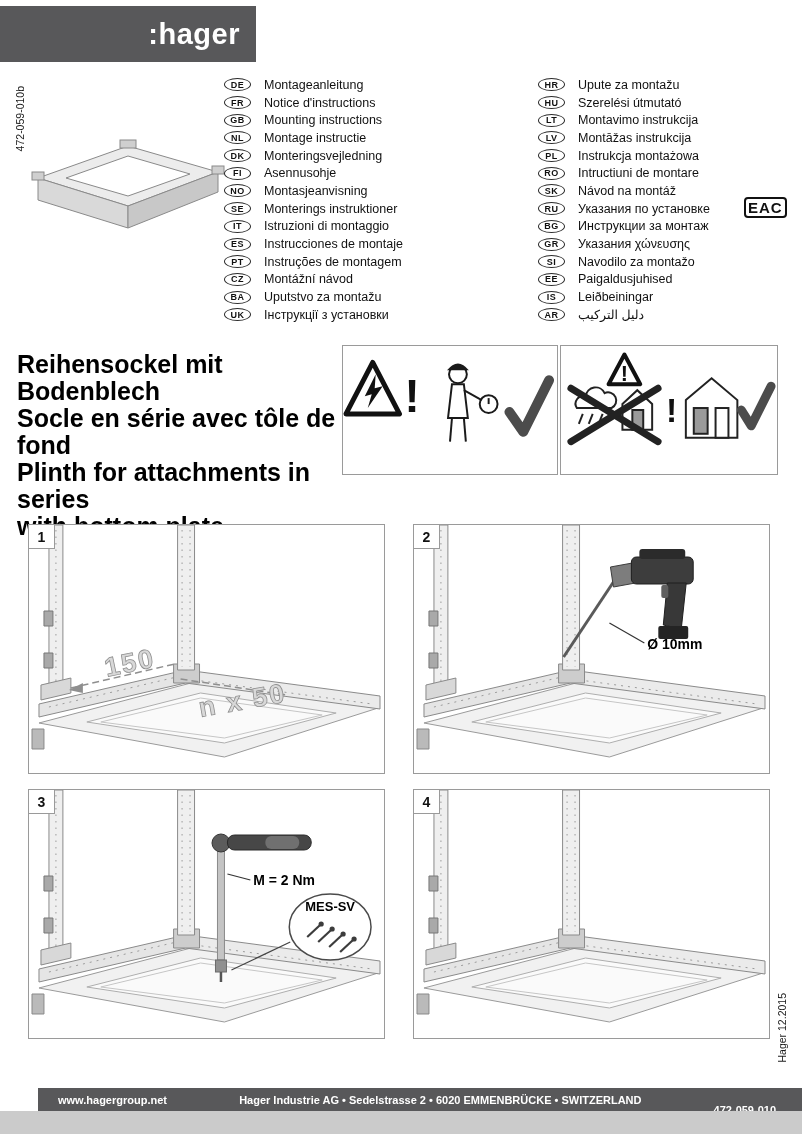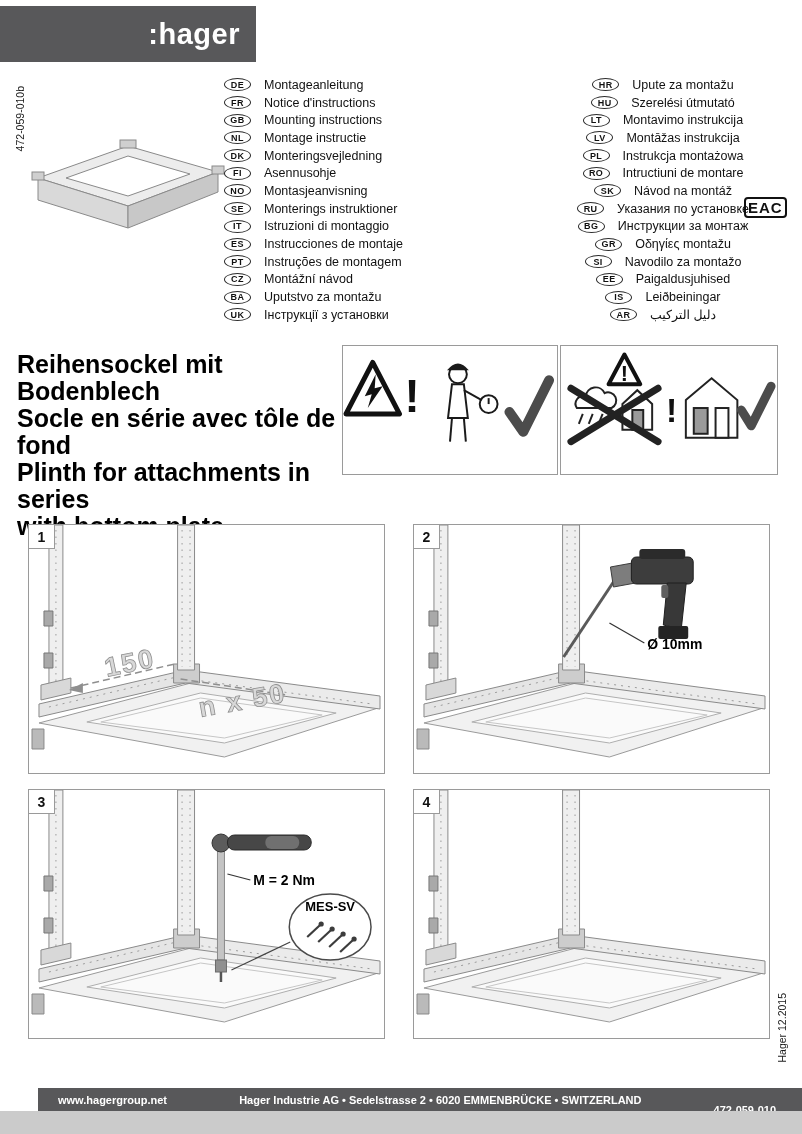--- a/index.html
+++ b/index.html
@@ -11,21 +11,21 @@
   .logo { color:#fff; font-size:29px; font-weight:bold; letter-spacing:0.5px; }
 
   .vtext { position:absolute; writing-mode:vertical-rl; transform:rotate(180deg); font-size:10.5px; color:#1a1a1a; white-space:nowrap; }
   .doc-side { left:14px; top:86px; }
   .ver-side { left:776px; top:993px; }
 
   .product-svg { position:absolute; left:30px; top:126px; width:195px; height:112px; }
 
   .lang-col { position:absolute; top:76px; display:flex; flex-direction:column; }
   .lang-col.left  { left:224px; width:305px; }
-  .lang-col.right { left:538px; width:250px;align-items:center; }
+  .lang-col.right { left:538px; width:250px; }
   .lang-row { height:17.7px; display:flex; align-items:center; gap:13px; }
   .lang-code { min-width:27px; width:27px; height:13px; border:1.3px solid #2b2b2b; border-radius:50%;
                font-size:9px; font-weight:bold; display:flex; align-items:center; justify-content:center; letter-spacing:0.4px; }
   .lang-label { font-size:12.5px; white-space:nowrap; }
 
   .eac-mark { position:absolute; left:744px; top:197px; font-weight:bold; font-size:15px; line-height:17px;
               border:2px solid #111; border-radius:4px; padding:0 2px; letter-spacing:1px; }
 
   .title-block { position:absolute; left:17px; top:351px; width:330px; font-size:25px; font-weight:bold; line-height:27px; color:#000; }
   .title-block span { display:block; }
@@ -189,21 +189,21 @@
   <div class="lang-row">
       <span class="lang-code">RU</span>
       <span class="lang-label">Указания по установке</span>
     </div>
   <div class="lang-row">
       <span class="lang-code">BG</span>
       <span class="lang-label">Инструкции за монтаж</span>
     </div>
   <div class="lang-row">
       <span class="lang-code">GR</span>
-      <span class="lang-label">Οδηγίες montažu</span>
+      <span class="lang-label">Указания χώνευσης</span>
     </div>
   <div class="lang-row">
       <span class="lang-code">SI</span>
       <span class="lang-label">Navodilo za montažo</span>
     </div>
   <div class="lang-row">
       <span class="lang-code">EE</span>
       <span class="lang-label">Paigaldusjuhised</span>
     </div>
   <div class="lang-row">

